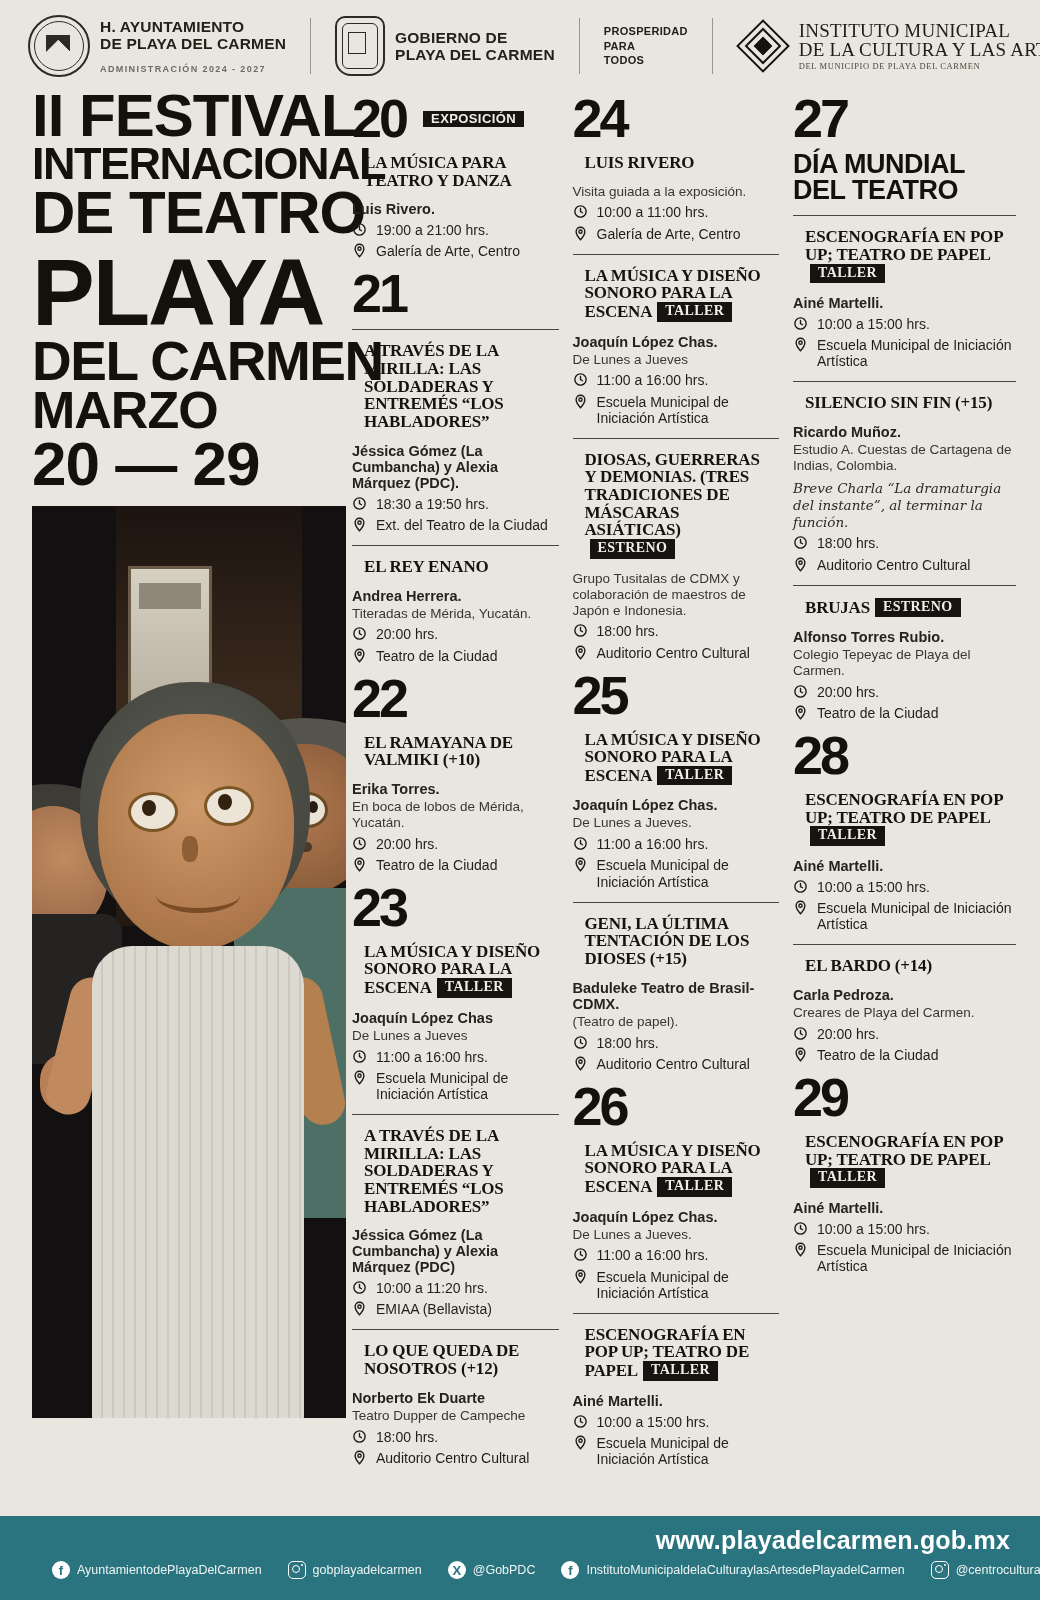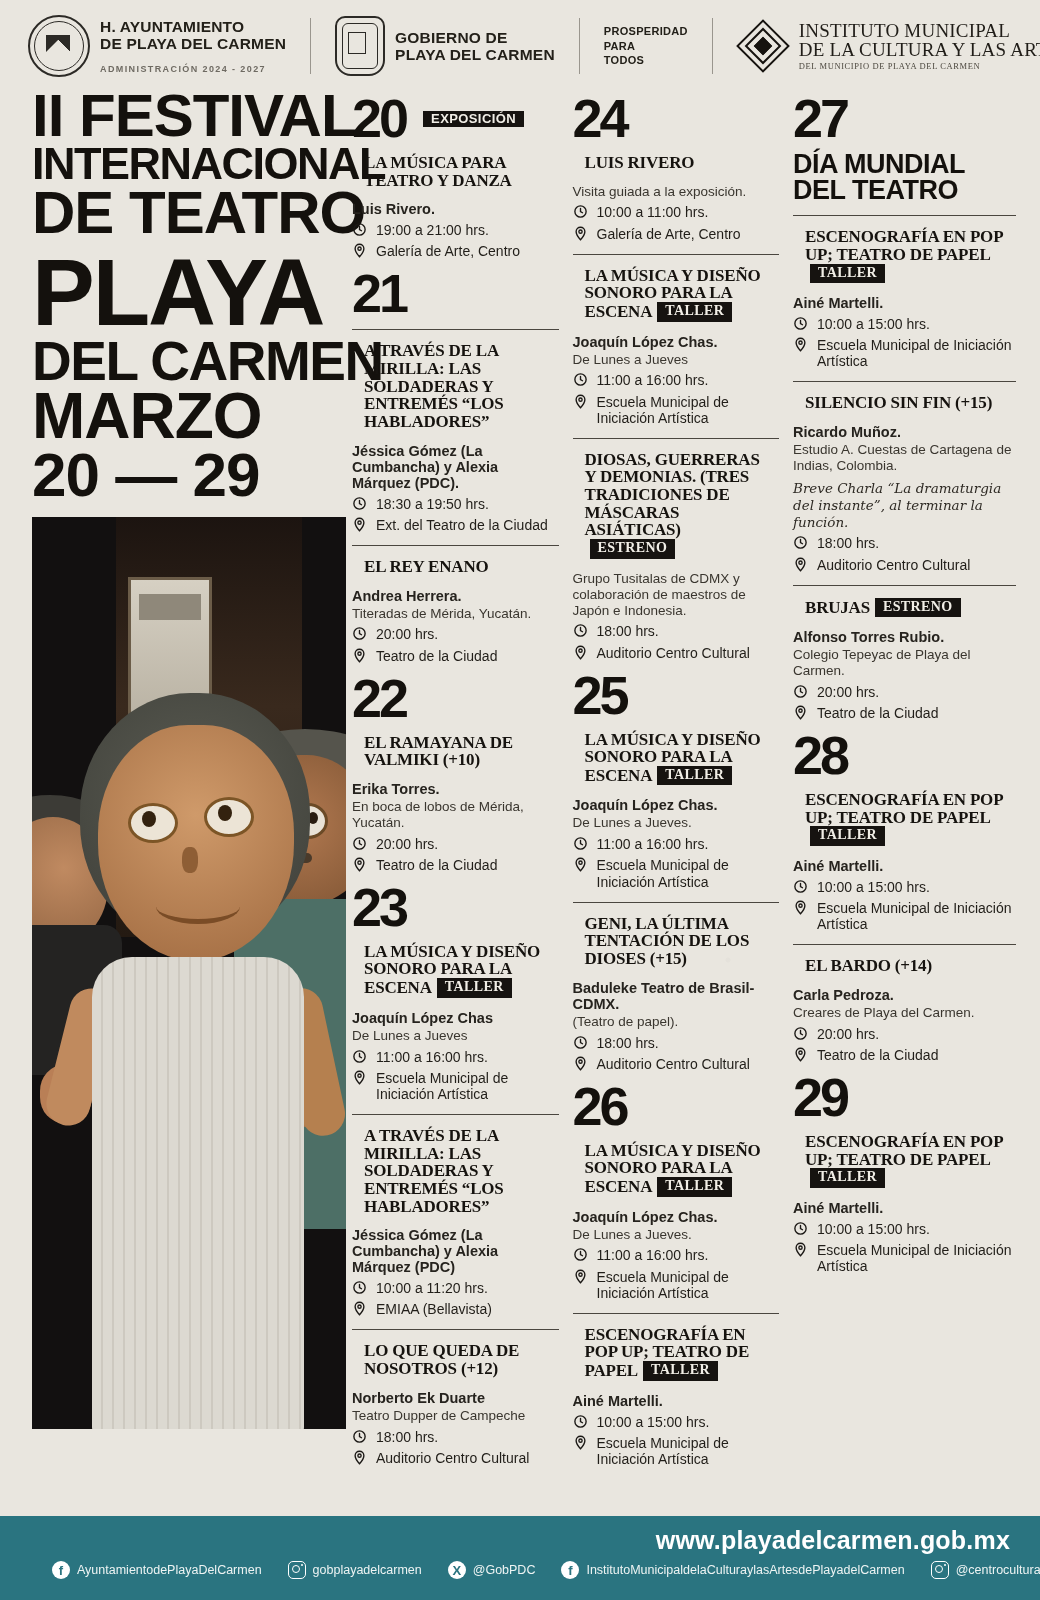--- a/index.html
+++ b/index.html
@@ -36,21 +36,21 @@
   .serifsub{font-family:"Liberation Serif",serif;font-size:8.5px;letter-spacing:.6px;color:#4c483f;margin-top:2px;}
   
   .leftcol{position:absolute;left:32px;top:88px;width:318px;}
   .bigtitle{font-weight:bold;color:#14110d;letter-spacing:-1px;}
   .bigtitle div{line-height:.92;white-space:nowrap;}
   .t1{font-size:60px;}
   .t2{font-size:45px;letter-spacing:-1.5px;}
   .t3{font-size:60px;}
   .t4{font-size:94px;margin-top:10px;letter-spacing:-2px;}
   .t5{font-size:55px;letter-spacing:-1.5px;}
-  .t6{font-size:64px;letter-spacing:-1px;}
+  .t6{font-size:52px;letter-spacing:-1px;}
   .t7{font-size:62px;}
   .photo{position:relative;margin-top:14px;width:314px;height:912px;background:#121010;overflow:hidden;}
   .doorway{position:absolute;left:84px;top:0;width:186px;height:420px;background:linear-gradient(180deg,#1c1410 0%,#39291d 45%,#241a12 100%);}
   .cabinet{position:absolute;left:96px;top:60px;width:78px;height:140px;background:linear-gradient(180deg,#d6d0c3,#b9b2a3);border:3px solid #6b5c48;}
   .cabinet:before{content:"";position:absolute;left:8px;top:14px;right:8px;height:26px;background:#8f887a;}
   .figL-head{position:absolute;left:-34px;top:300px;width:110px;height:128px;border-radius:50% 50% 46% 46%;background:radial-gradient(circle at 60% 40%,#c08a61,#8f6240);}
   .figL-hair{position:absolute;left:-40px;top:278px;width:116px;height:60px;border-radius:50%;background:#3c3b36;}
   .figL-body{position:absolute;left:-30px;top:408px;width:120px;height:150px;border-radius:18px;background:#242322;}
   .figL-fist{position:absolute;left:8px;top:548px;width:52px;height:58px;border-radius:45%;background:#b97f56;}
   .figR-head{position:absolute;right:-26px;top:238px;width:136px;height:150px;border-radius:48%;background:radial-gradient(circle at 45% 45%,#b27950,#7e5433);}

